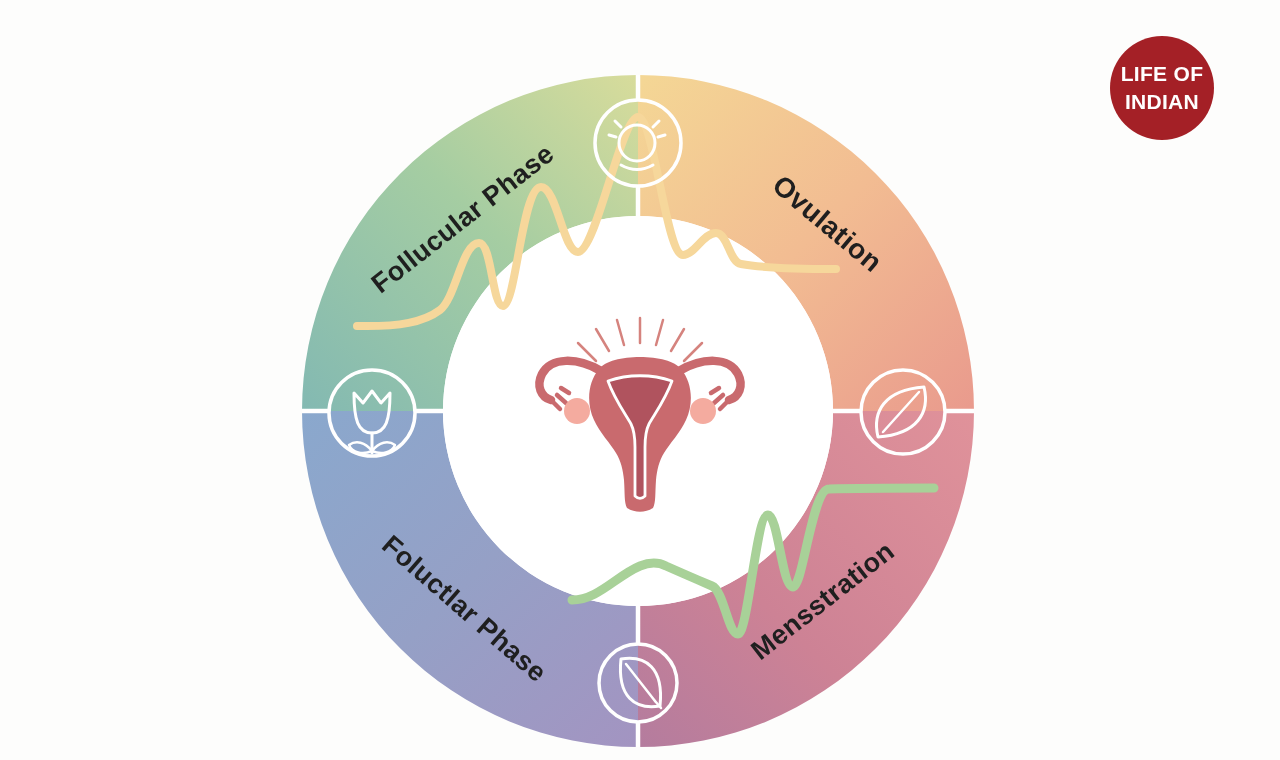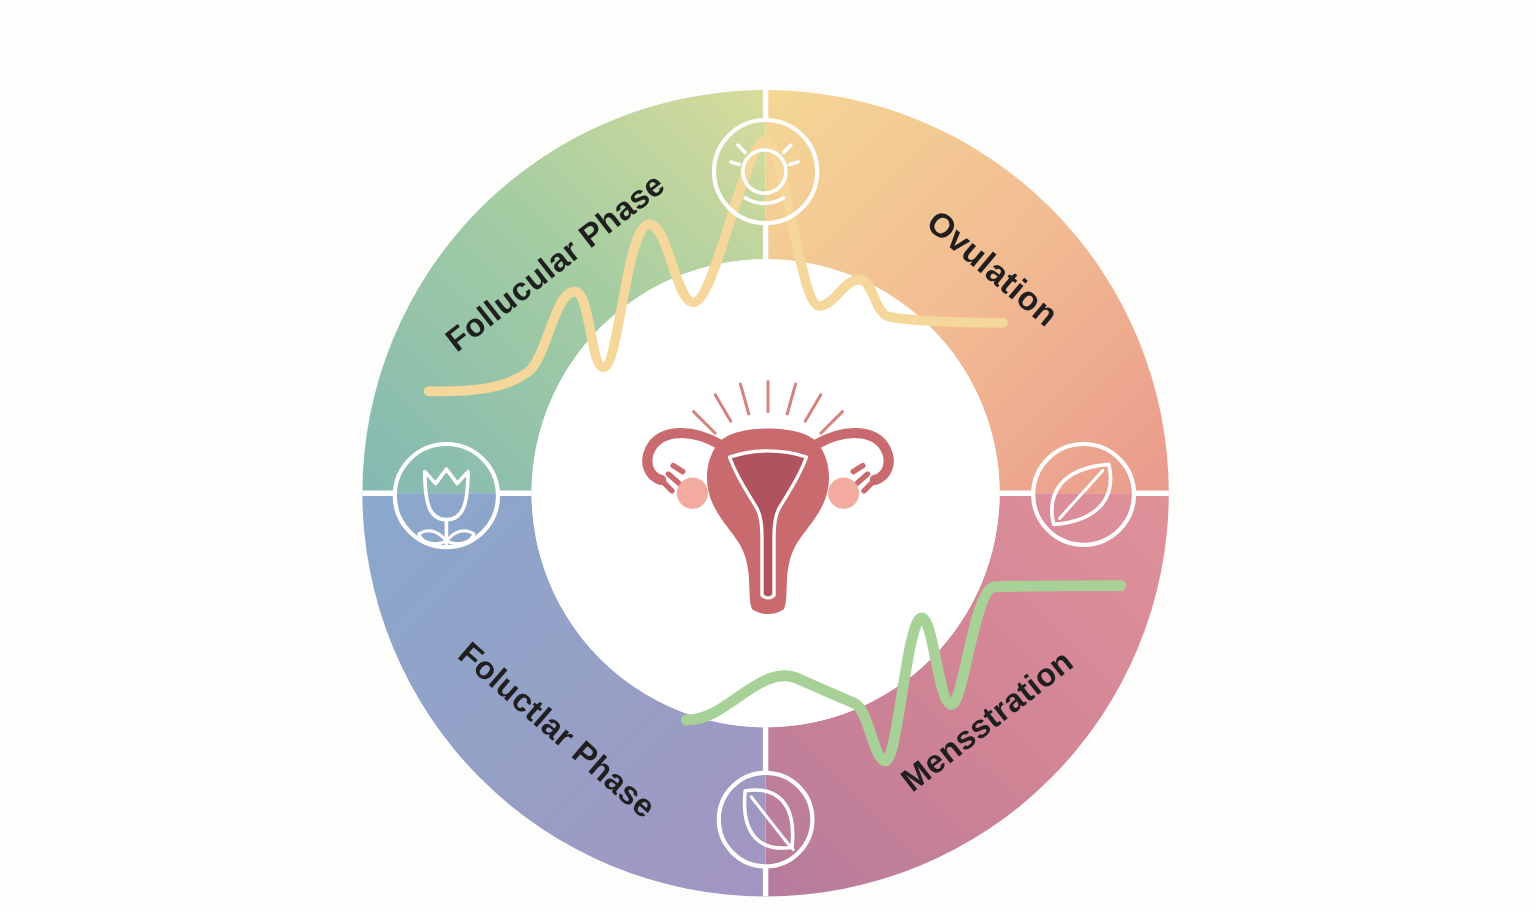--- a/index.html
+++ b/index.html
@@ -178,14 +178,18 @@
                C 635 438 634 430 631 424
                C 624 412 614 398 608 381 Z" fill="#b0535e" stroke="#ffffff" stroke-width="2.8" stroke-linejoin="round"></path>
     </g>
   </svg>
 
   <div class="phase-label label-follicular">Follucular Phase</div>
   <div class="phase-label label-ovulation">Ovulation</div>
   <div class="phase-label label-menstruation">Mensstration</div>
   <div class="phase-label label-luteal">Foluctlar Phase</div>
 
+  <div class="badge">
+    <div>LIFE OF</div>
+    <div>INDIAN</div>
+  </div>
 
 </div>
 
 </body></html>

